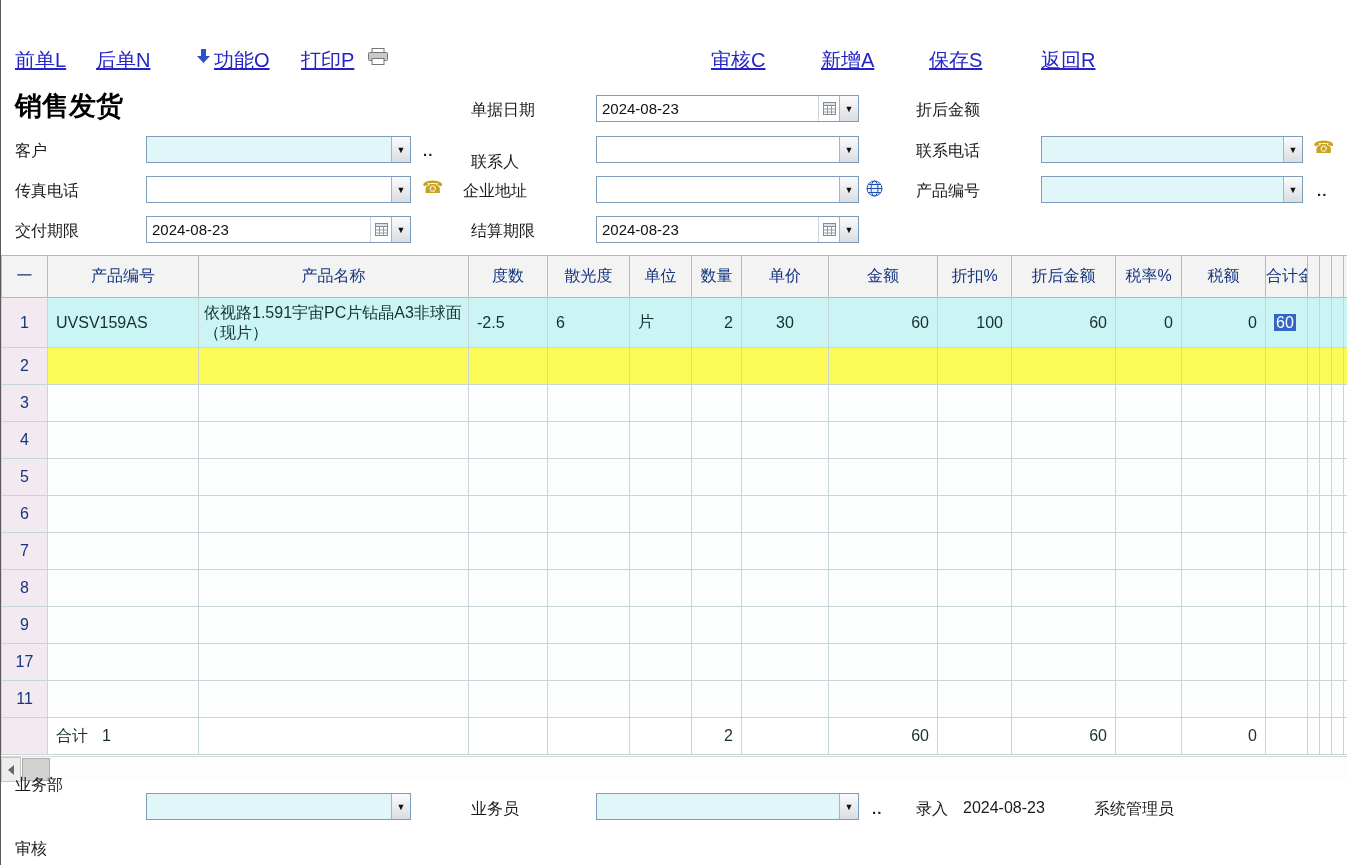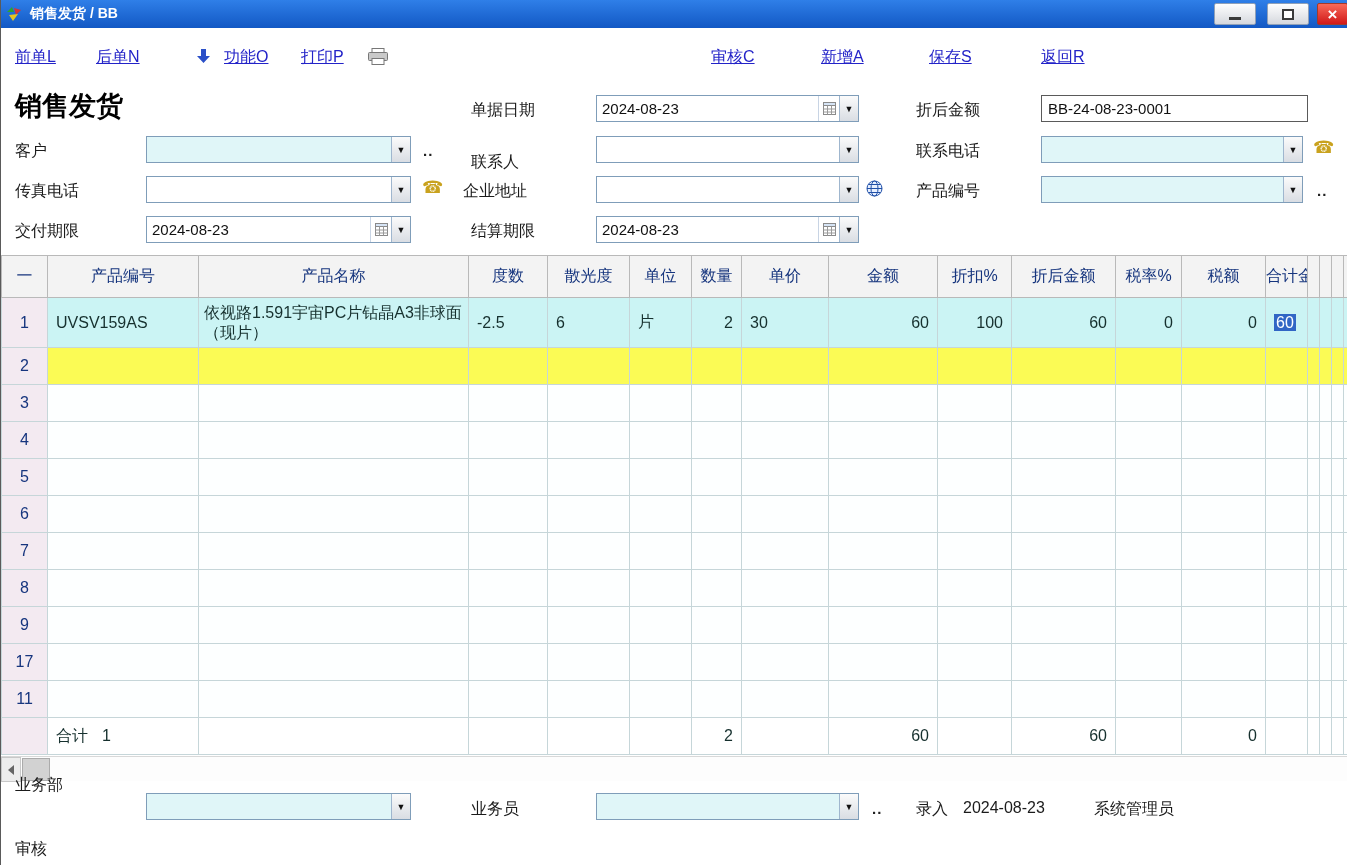--- a/index.html
+++ b/index.html
@@ -17,21 +17,21 @@
     border:1px solid #8FA0B8;border-radius:2px;background:linear-gradient(#FEFEFE,#D5D8DE);cursor:pointer;}
   .win-btn.min{left:1213px;}
   .win-btn.max{left:1266px;}
   .win-btn.close{left:1316px;width:31px;background:linear-gradient(#F86A5A,var(--c-close-red,#D01818));border-color:#A33A2A;}
   .glyph-min{width:12px;height:3px;background:#3a3a3a;margin-top:9px;}
   .glyph-max{width:12px;height:11px;border:2px solid #3a3a3a;background:#fff;}
   .glyph-close{color:#fff;font-size:17px;font-weight:bold;line-height:1;}
 
   
   .toolbar{position:absolute;top:28px;left:0;width:100%;height:52px;background:#fff;}
-  .tlink{position:absolute;top:19px;color:var(--c-link,#2323C8);font-size:16px;text-decoration:underline;cursor:pointer;white-space:nowrap;}
+  .tlink{position:absolute;top:19px;color:var(--c-link,#2323C8);font-size:20px;text-decoration:underline;cursor:pointer;white-space:nowrap;}
   .sicon{position:absolute;cursor:pointer;display:flex;align-items:center;}
   .phone-glyph{font-size:17px;color:#C9A21E;line-height:1;}
 
   
   .page-title{position:absolute;left:14px;top:88px;font-size:27px;font-weight:bold;color:#000;}
   .flabel{position:absolute;font-size:16px;color:#1b1b1b;white-space:nowrap;}
   .combo{position:absolute;height:27px;border:1px solid #7F9DB9;background:#fff;display:flex;align-items:stretch;}
   .combo.cyan{background:var(--c-field-cyan,#E0F6F8);}
   .ctext{flex:1;font-size:15px;color:#111;padding:4px 5px;overflow:hidden;white-space:nowrap;}
   .ccal{width:21px;display:flex;align-items:center;justify-content:center;border-left:1px solid #C8D4E4;background:#fff;cursor:pointer;}
@@ -59,49 +59,30 @@
   .hs-btn{position:absolute;left:0;top:0;width:20px;height:25px;background:#EDEDED;border:1px solid #C8C8C8;
     display:flex;align-items:center;justify-content:center;cursor:pointer;}
   .arr-left{width:0;height:0;border-top:5px solid transparent;border-bottom:5px solid transparent;border-right:6px solid #666;}
   .hs-thumb{position:absolute;left:21px;top:1px;width:28px;height:23px;background:#D2D2D2;border:1px solid #ABABAB;cursor:grab;}
 </style>
 </head>
 <body>
 
 <div class="window">
 
-  <div class="titlebar">
-    <span class="app-icon">
-      <svg width="17" height="16" viewBox="0 0 17 16">
-          <path d="M1 6 L6 1 L8 6 Z" fill="#2FA32F"></path>
-          <path d="M8 2 L15 4 L10 9 Z" fill="#D43535"></path>
-          <path d="M3 9 L12 8 L7 15 Z" fill="#E5C520"></path>
-        </svg>
-    </span>
-    <span class="title-text">销售发货 / BB</span>
-    <span class="win-btn min">
-        <span class="glyph-min"></span>
-      </span>
-    <span class="win-btn max">
-        <span class="glyph-max"></span>
-      </span>
-    <span class="win-btn close">
-        <span class="glyph-close">×</span>
-      </span>
-  </div>
 
   <div class="toolbar">
     <a class="tlink" style="left:14px"><span>前单</span><span>L</span></a>
     <a class="tlink" style="left:95px"><span>后单</span><span>N</span></a>
     <span class="sicon" style="left:196px;top:20px">
       <svg width="13" height="16" viewBox="0 0 13 16">
           <path d="M4 1h5v7h4l-6.5 7L0 8h4z" fill="#2B50C8"></path>
         </svg>
     </span>
-    <a class="tlink" style="left:223px"><span>功能</span><span>O</span></a>
+    <a class="tlink" style="left:213px"><span>功能</span><span>O</span></a>
     <a class="tlink" style="left:300px"><span>打印</span><span>P</span></a>
     <span class="sicon" style="left:367px;top:20px">
       <svg width="20" height="17" viewBox="0 0 20 17">
           <rect x="4" y="0.5" width="12" height="5" fill="#fff" stroke="#777"></rect>
           <rect x="0.5" y="4.5" width="19" height="8" rx="1" fill="#C9C9C9" stroke="#777"></rect>
           <rect x="4" y="10.5" width="12" height="6" fill="#fff" stroke="#777"></rect>
         </svg>
     </span>
     <a class="tlink" style="left:710px"><span>审核</span><span>C</span></a>
     <a class="tlink" style="left:820px"><span>新增</span><span>A</span></a>
@@ -117,21 +98,20 @@
     <div class="ccal">
       <svg width="13" height="13" viewBox="0 0 13 13">
           <rect x="0.5" y="0.5" width="12" height="12" fill="#fff" stroke="#8A8A8A"></rect>
           <rect x="0.5" y="0.5" width="12" height="3" fill="#D6E4F5" stroke="#8A8A8A"></rect>
           <path d="M0.5 7h12M0.5 10h12M4.5 3.5v9M8.5 3.5v9" stroke="#9A9A9A" fill="none"></path>
         </svg>
     </div>
     <div class="cbtn">▼</div>
   </div>
   <span class="flabel" style="left:915px;top:100px">折后金额</span>
-  <div class="tinput" style="left:1040px;top:95px;width:267px">BB-24-08-23-0001</div>
 
   <span class="flabel" style="left:14px;top:141px">客户</span>
   <div class="combo cyan" style="left:145px;top:136px;width:265px">
     <div class="ctext"></div>
     <div class="cbtn">▼</div>
   </div>
   <span class="more" style="left:422px;top:143px">..</span>
 
   <span class="flabel" style="left:470px;top:152px">联系人</span>
   <div class="combo" style="left:595px;top:136px;width:263px">
@@ -248,21 +228,21 @@
         </thead>
       <tbody id="gridbody">
           <tr class="first data">
             <td class="num">1</td>
             <td style="text-align: left;">UVSV159AS</td>
             <td class="wrap" style="text-align: left;">依视路1.591宇宙PC片钻晶A3非球面（现片）</td>
             <td style="text-align: left;">-2.5</td>
             <td style="text-align: left;">6</td>
             <td style="text-align: left;">片</td>
             <td style="text-align: right;">2</td>
-            <td style="text-align: left;">30</td>
+            <td style="text-align: center;">30</td>
             <td style="text-align: right;">60</td>
             <td style="text-align: right;">100</td>
             <td style="text-align: right;">60</td>
             <td style="text-align: right;">0</td>
             <td style="text-align: right;">0</td>
             <td style="text-align: left;"><span class="sel">60</span></td>
             <td style="text-align: left;"></td>
             <td style="text-align: left;"></td>
             <td style="text-align: left;"></td>
             <td style="text-align: left;"></td>

